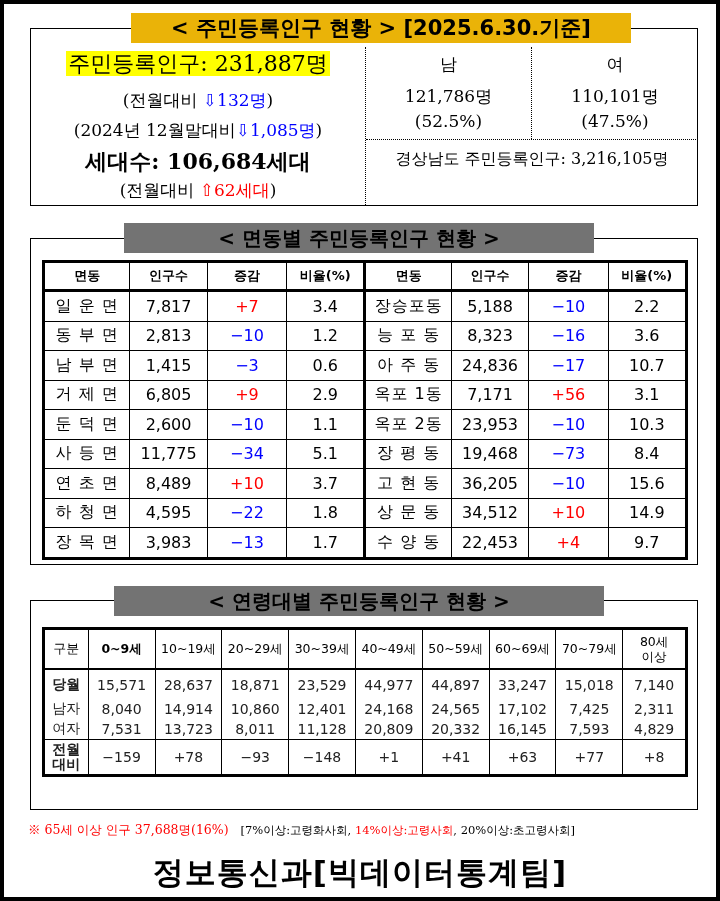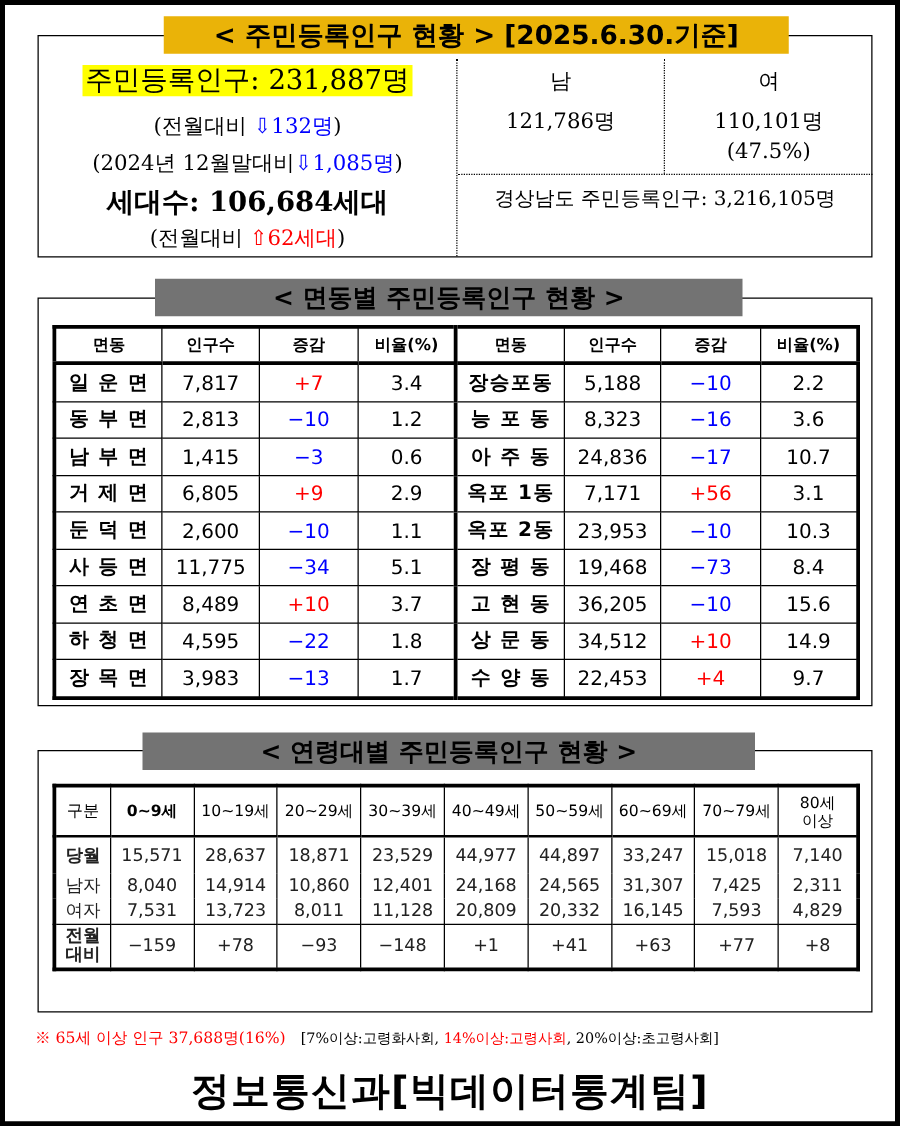--- a/index.html
+++ b/index.html
@@ -25,21 +25,21 @@
 
   
   .frame { position:absolute; border:1px solid #000; }
   .frame-title { position:absolute; background:#737373; text-align:center; font-weight:bold; font-size:20px; }
 
   table { border-collapse:collapse; position:absolute; }
   .t1 { left:38px; top:256px; width:646px; border:3px solid #000; }
   .t1 td { border:1px solid #000; height:28.5px; text-align:center; font-size:16px; padding:0; }
   .t1 td.mid { border-right:3px solid #000; }
   .t1 tr.hdr td { border-bottom:3px solid #000; height:26px; font-size:13px;font-weight:bold; }
-  .t1 td.nm { font-weight:bold; letter-spacing:1px;margin-top:47px; }
+  .t1 td.nm { font-weight:normal; letter-spacing:1px;margin-top:47px; }
   .t1 td.hb { font-weight:bold; }
 
   .t2 { left:38px; top:623px; width:646px; border:3px solid #000; }
   .t2 td { border:1px solid #000; text-align:center; font-size:13px; padding:0; }
   .t2 tr.hdr td { border-bottom:2px solid #000; height:38px; font-size:12.5px; }
   .t2 td.lbl { font-weight:bold; font-size:14px; width:43px; }
   .t2 .vals td { font-size:14px; color:#222; }
   .t2 .noT td { border-top:none; }
   .t2 .noB td { border-bottom:none; }
 
@@ -64,20 +64,21 @@
       </div>
       <div class="row-line serif" style="top:100px;font-size:22px;font-weight:bold;">세대수: 106,684세대</div>
       <div class="row-line serif" style="top:132px;font-size:17px;">
         <span>(전월대비 </span><span class="red">⇧62세대</span><span>)</span>
       </div>
     </div>
     <div class="sum-right">
       <div class="gender m serif">
         <div class="gl" style="top:6px;">남</div>
         <div class="gl" style="top:38px;">121,786명</div>
+        <div class="gl" style="top:64px;">(52.5%)</div>
       </div>
       <div class="gender f serif">
         <div class="gl" style="top:6px;">여</div>
         <div class="gl" style="top:38px;">110,101명</div>
         <div class="gl" style="top:64px;">(47.5%)</div>
       </div>
       <div class="gn-sep"></div>
       <div class="row-line serif" style="top:102px;font-size:16px;">경상남도 주민등록인구: 3,216,105명</div>
     </div>
     <div class="sum-title" style="top:-16px;">&lt; 주민등록인구  현황 &gt; [2025.6.30.기준]</div>
@@ -222,21 +223,21 @@
       <td>7,140</td>
     </tr>
     <tr class="vals noT noB" style="height:20px">
       <td style="font-size:14px;font-weight:normal;">남자</td>
       <td>8,040</td>
       <td>14,914</td>
       <td>10,860</td>
       <td>12,401</td>
       <td>24,168</td>
       <td>24,565</td>
-      <td>31,307</td>
+      <td>17,102</td>
       <td>7,425</td>
       <td>2,311</td>
     </tr>
     <tr class="vals noT" style="height:20px">
       <td style="font-size:14px;font-weight:normal;">여자</td>
       <td>7,531</td>
       <td>13,723</td>
       <td>8,011</td>
       <td>11,128</td>
       <td>20,809</td>

